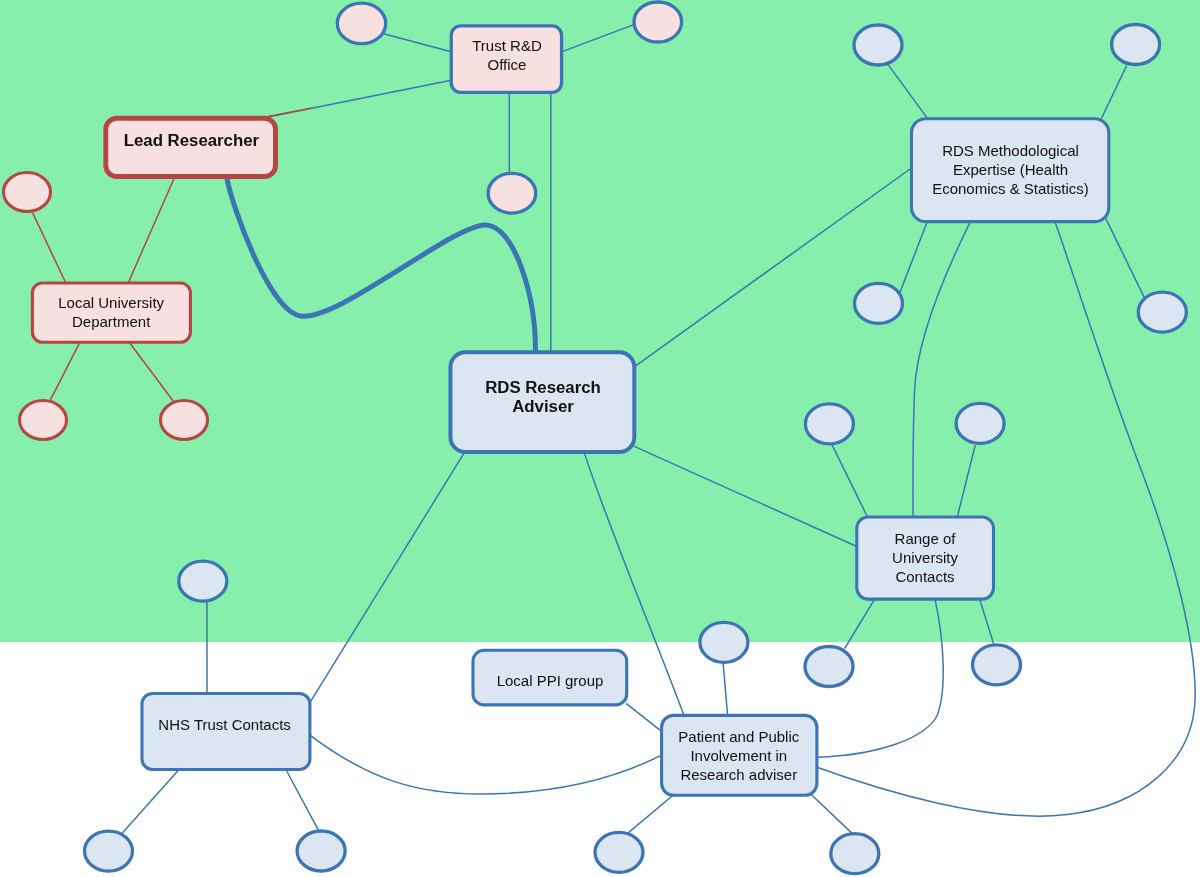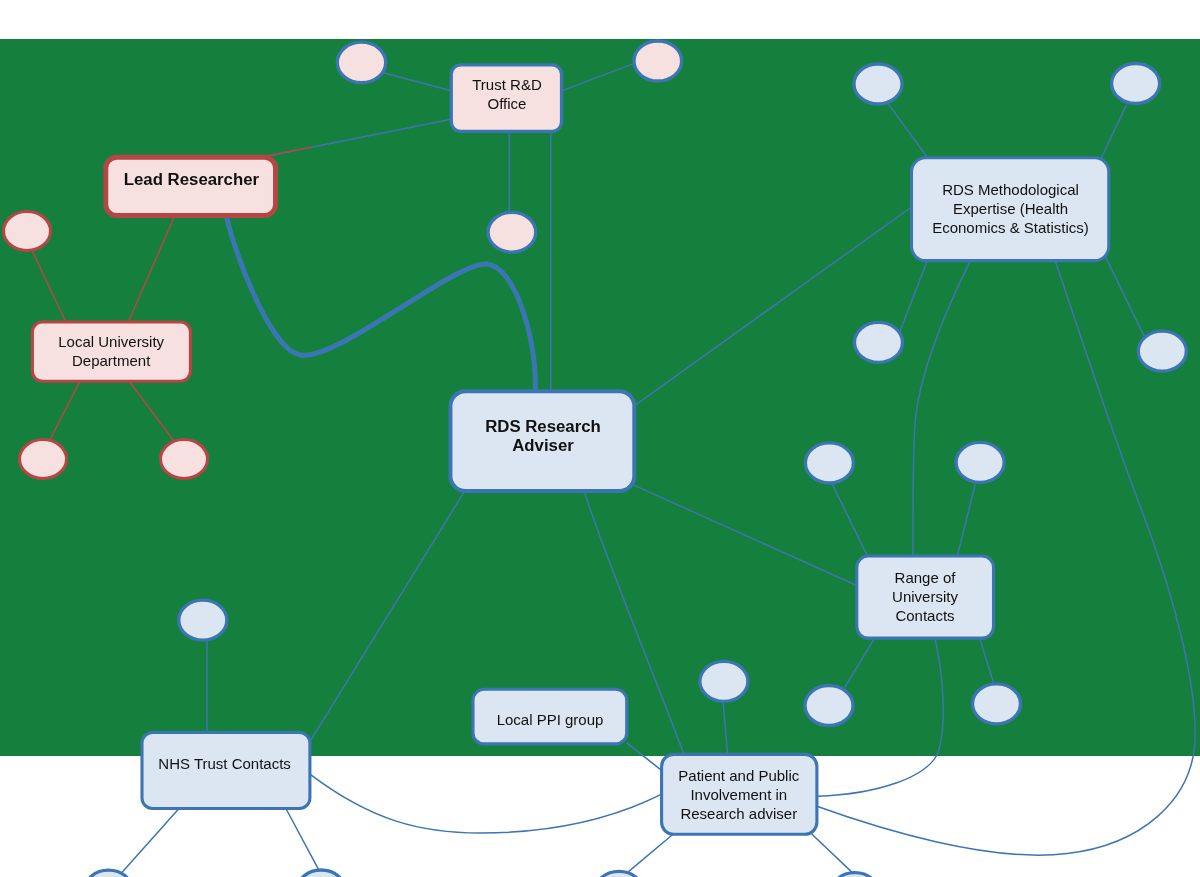--- a/index.html
+++ b/index.html
@@ -1,21 +1,21 @@
 <!DOCTYPE html>
 <html><head>
 <meta charset="utf-8">
 <title>Research Support Network Diagram</title>
 <style>
   html, body { margin:0; padding:0; background:#ffffff; }
   body {
     width:1200px; height:877px; overflow:hidden;
     font-family:"Liberation Sans", sans-serif;
   }
-  #canvas { position:relative; width:1200px; height:717px; background:#15803d;margin-top:39px; }
+  #canvas { position:relative; width:1200px; height:642px; background:#86efac; }
   svg#diagram { display:block; transform:translateZ(0); }
   text { font-family:"Liberation Sans", sans-serif; fill:#111111; }
 </style>
 </head>
 <body>
 
 <div id="canvas">
   <svg id="diagram" width="1200" height="877" viewBox="0 0 1200 877" xmlns="http://www.w3.org/2000/svg">
     <g id="edges-layer">
         <path d="M 226.5,176.5 C 232,207 270,312 300.5,316 C 338,322 454.5,222.8 486.5,225 C 514.5,227 536,296 535.5,352.3" fill="none" stroke="#3c75b4" stroke-width="5" stroke-linecap="round"></path>

